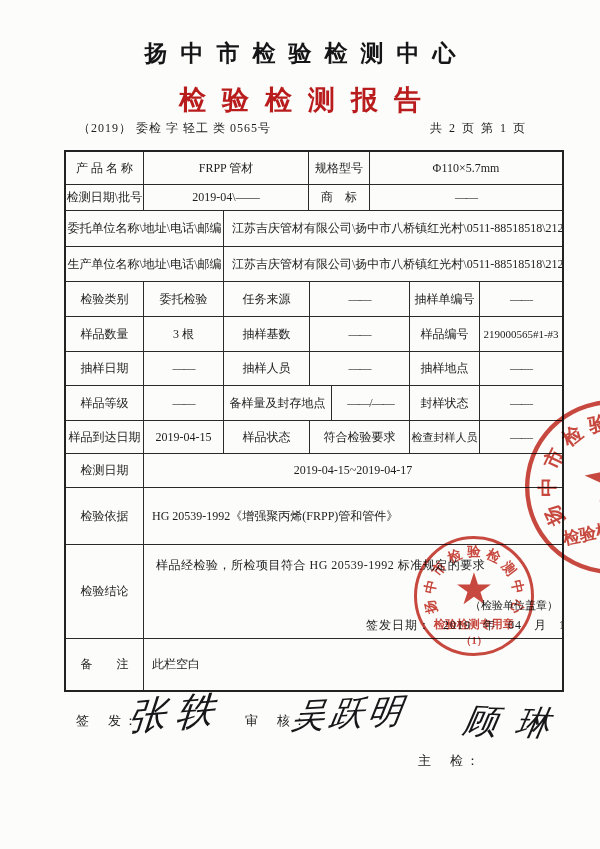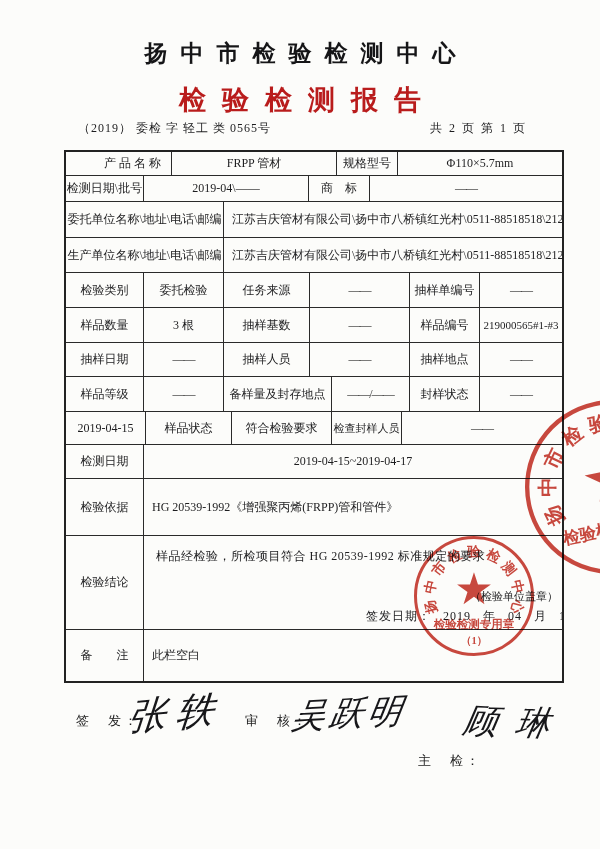--- a/index.html
+++ b/index.html
@@ -54,21 +54,21 @@
 
 <div class="page">
 
   <div class="org-title">扬中市检验检测中心</div>
   <div class="report-title">检验检测报告</div>
   <div class="doc-number">（2019） 委检 字 轻工 类 0565号</div>
   <div class="page-info">共 2 页 第 1 页</div>
 
   <div class="tbl">
 
-    <div class="tr" style="height:24px;padding-left:28px;">
+    <div class="tr" style="height:33px;">
       <div class="td" style="flex:0 0 78px;">产 品 名 称</div>
       <div class="td" style="flex:0 0 165px;">FRPP 管材</div>
       <div class="td" style="flex:0 0 61px;">规格型号</div>
       <div class="td" style="flex:1;">Φ110×5.7mm</div>
     </div>
 
     <div class="tr" style="height:26px;">
       <div class="td" style="flex:0 0 78px;">检测日期\批号</div>
       <div class="td" style="flex:0 0 165px;">2019-04\——</div>
       <div class="td" style="flex:0 0 61px;">商　标</div>
@@ -115,20 +115,21 @@
     <div class="tr" style="height:35px;">
       <div class="td" style="flex:0 0 78px;">样品等级</div>
       <div class="td dash" style="flex:0 0 80px;">——</div>
       <div class="td" style="flex:0 0 108px;">备样量及封存地点</div>
       <div class="td dash" style="flex:0 0 78px;">——/——</div>
       <div class="td" style="flex:0 0 70px;">封样状态</div>
       <div class="td dash" style="flex:1;">——</div>
     </div>
 
     <div class="tr" style="height:33px;">
+      <div class="td" style="flex:0 0 78px;">样品到达日期</div>
       <div class="td" style="flex:0 0 80px;">2019-04-15</div>
       <div class="td" style="flex:0 0 86px;">样品状态</div>
       <div class="td" style="flex:0 0 100px;">符合检验要求</div>
       <div class="td small" style="flex:0 0 70px;">检查封样人员</div>
       <div class="td dash" style="flex:1;">——</div>
     </div>
 
     <div class="tr" style="height:34px;">
       <div class="td" style="flex:0 0 78px;">检测日期</div>
       <div class="td" style="flex:1;">2019-04-15~2019-04-17</div>

